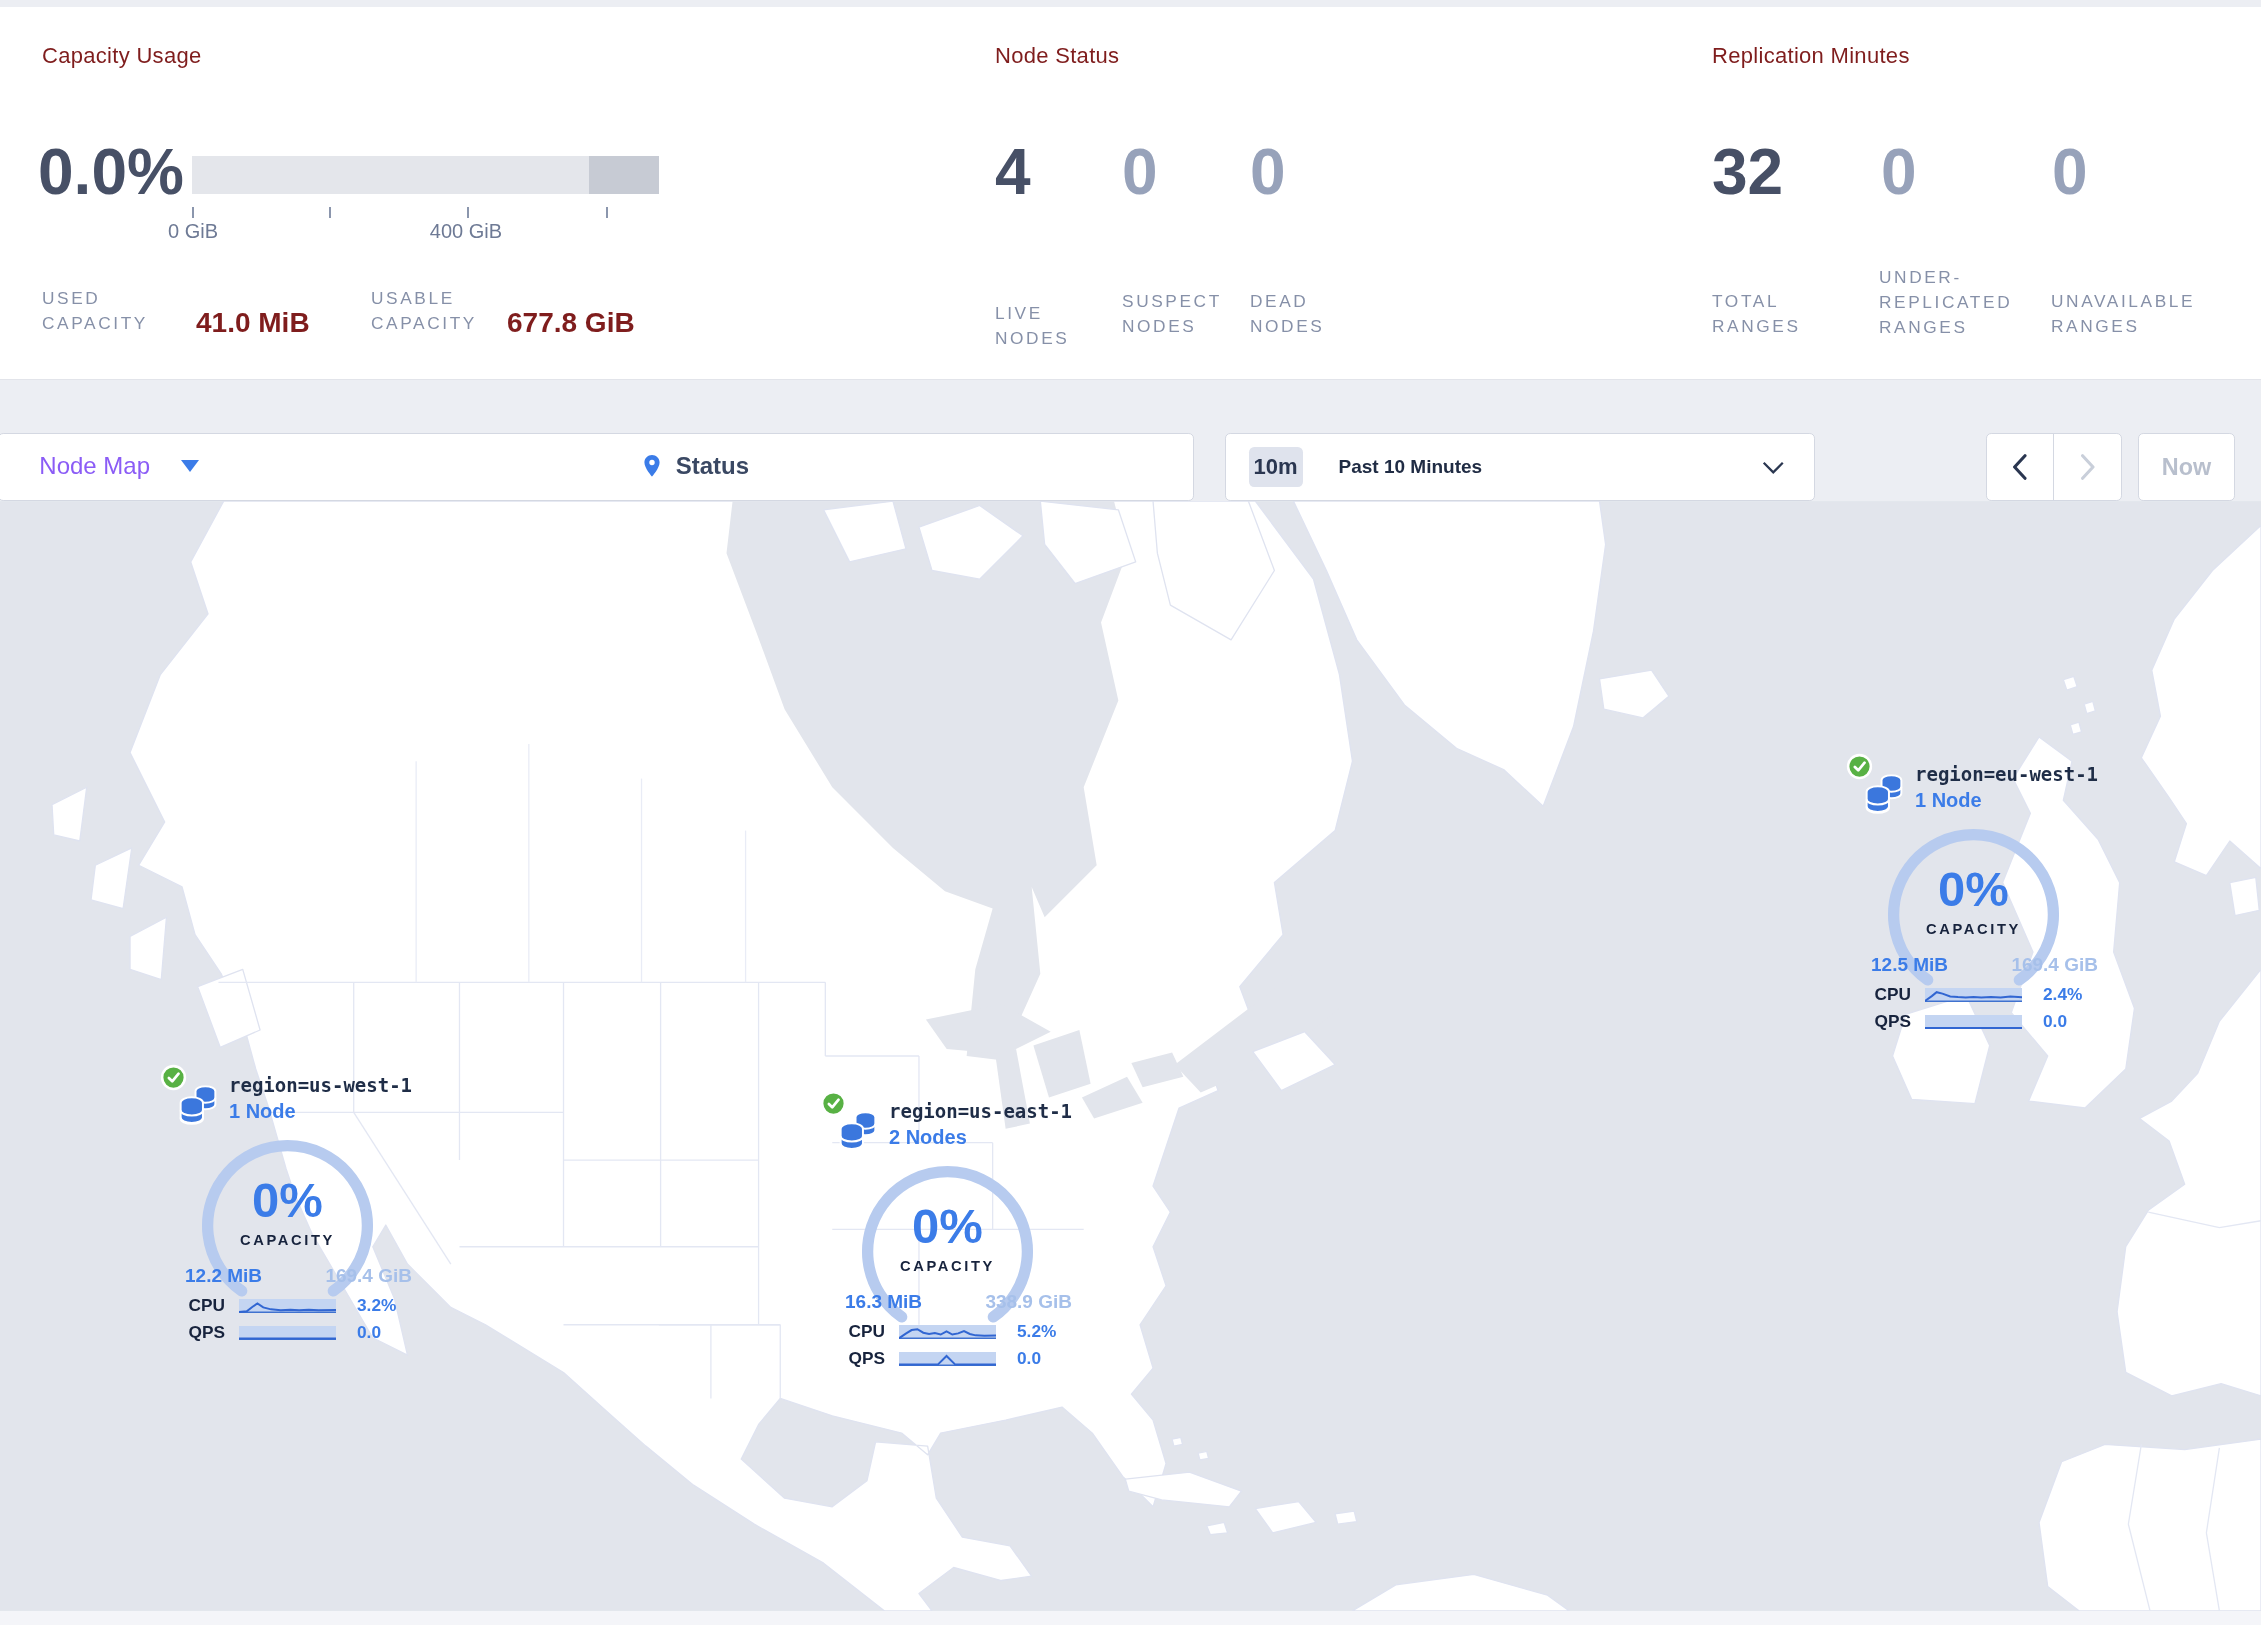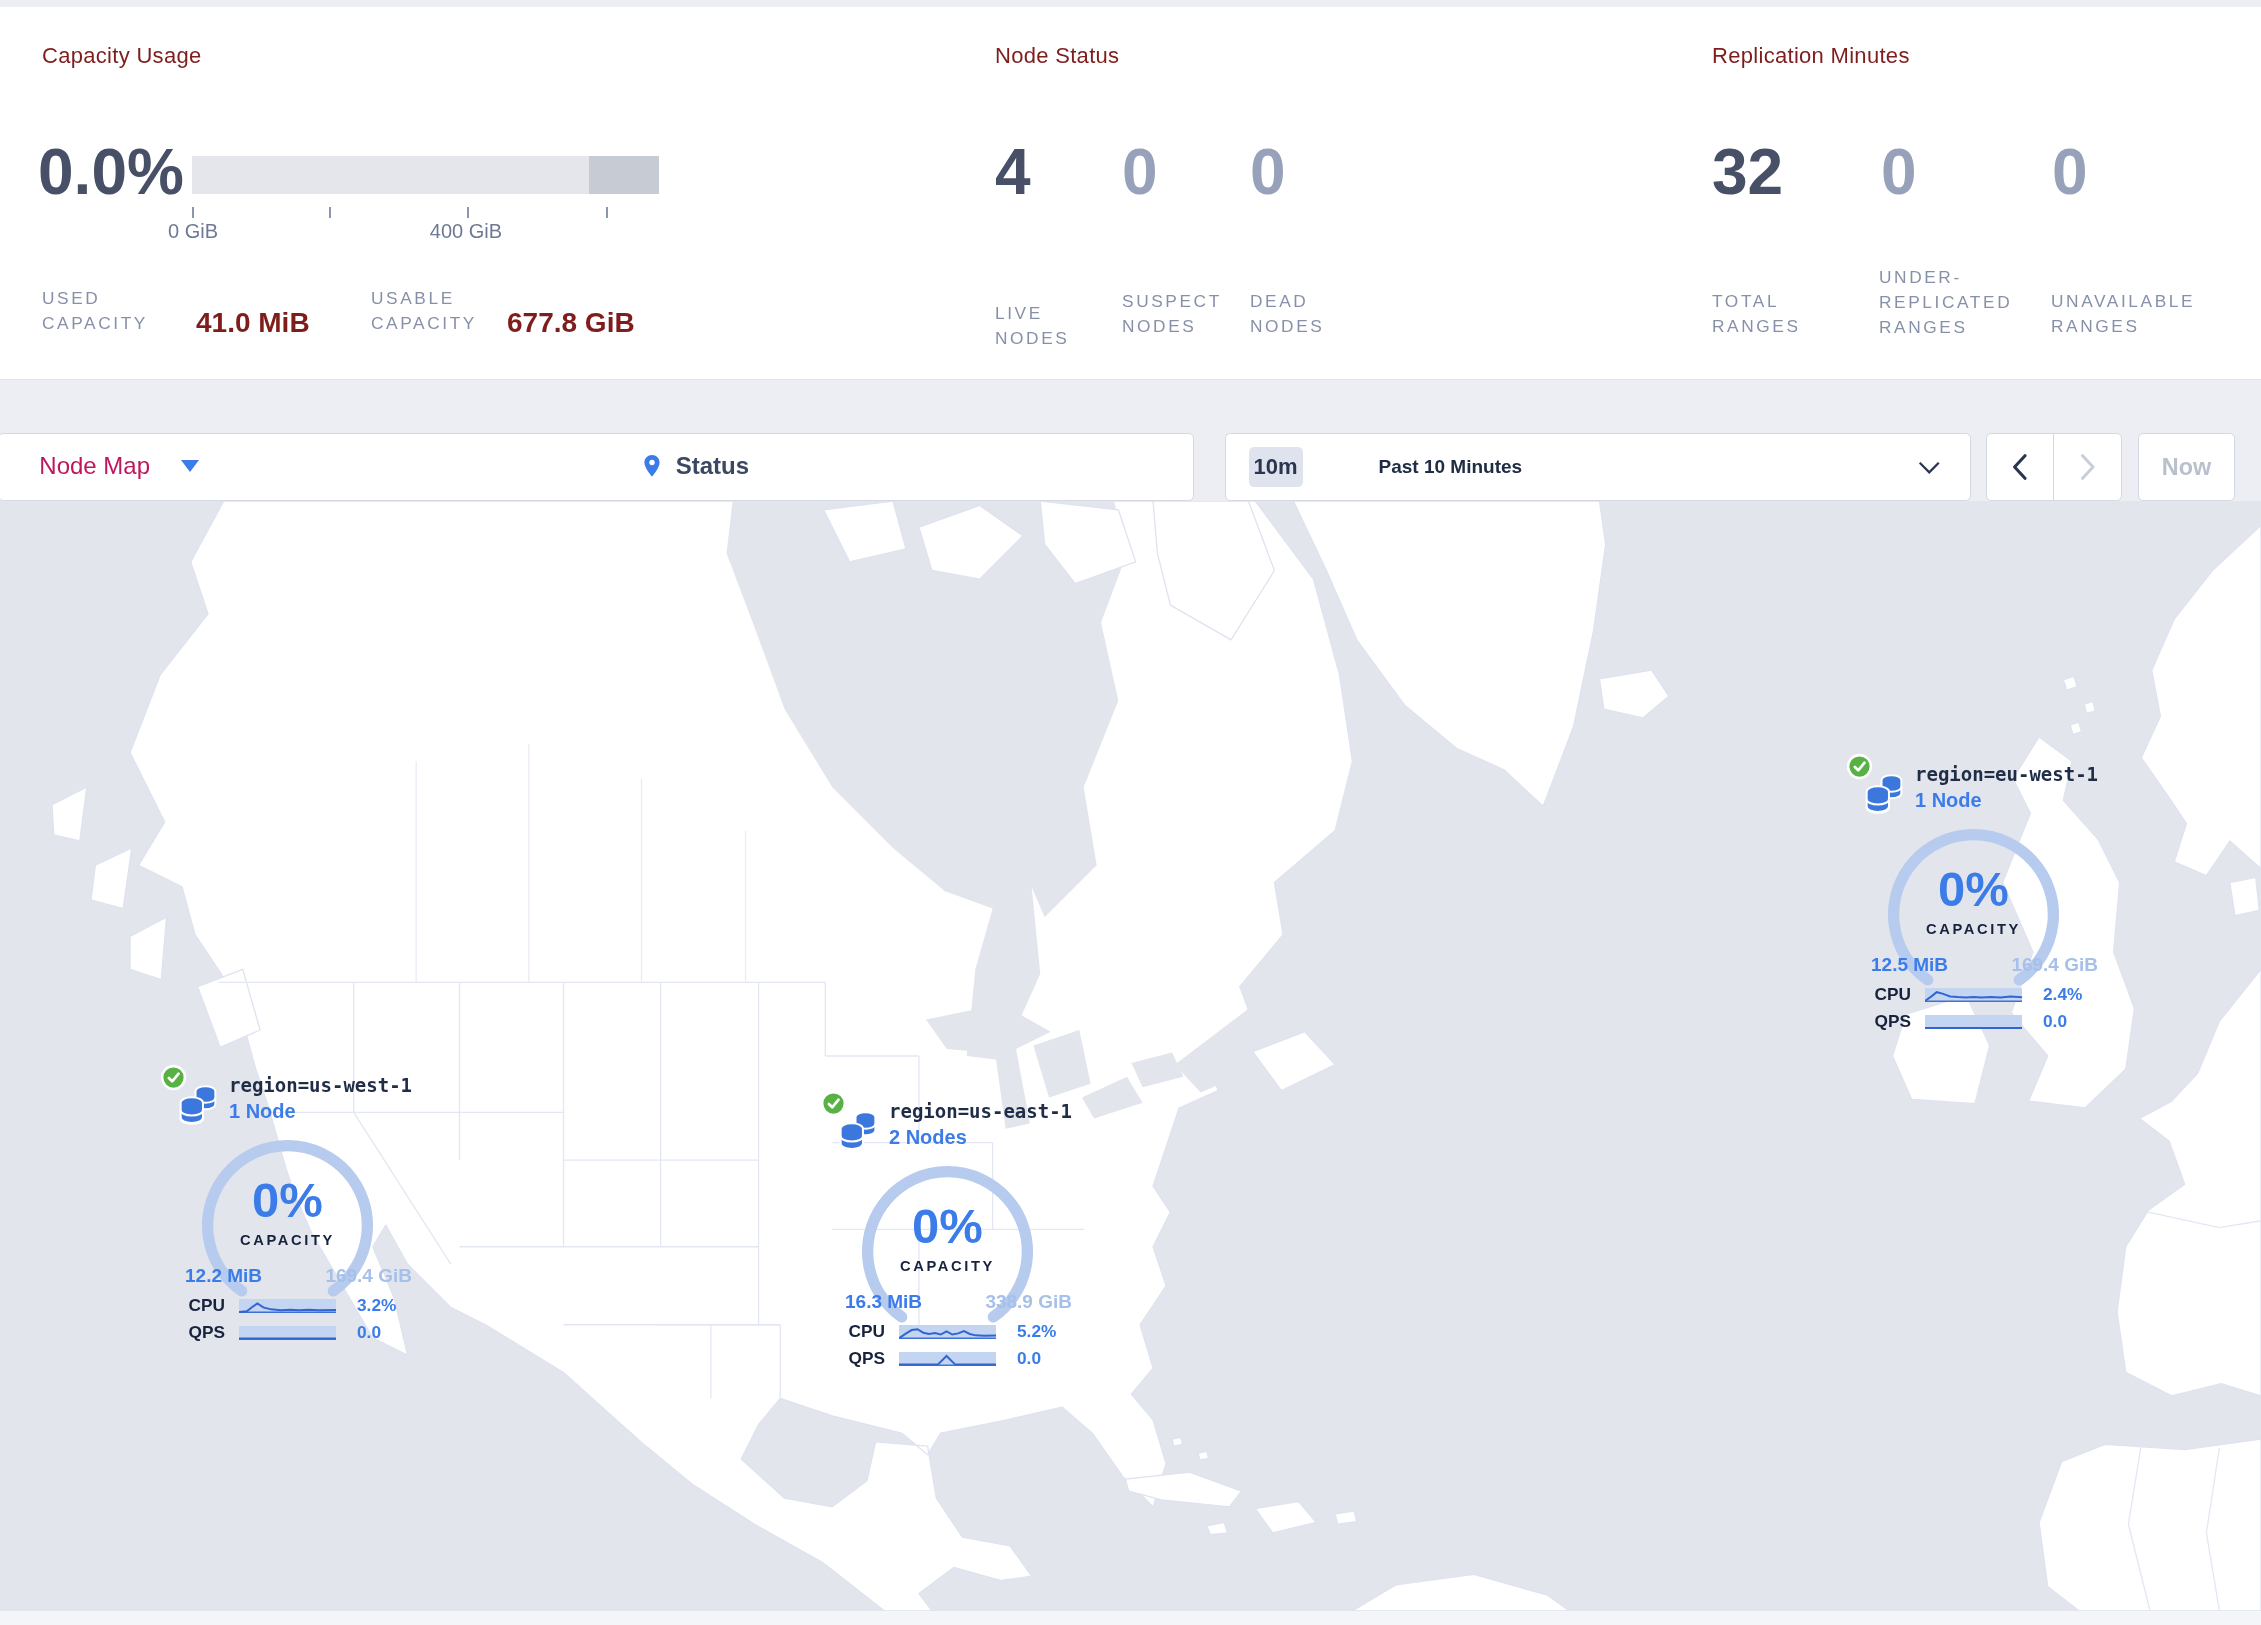--- a/index.html
+++ b/index.html
@@ -20,25 +20,25 @@
   .cap-bar{position:absolute;left:192px;top:149px;width:467px;height:38px;background:#e4e6eb;}
   .cap-bar .dark-seg{position:absolute;right:0;top:0;height:100%;background:#c7cbd4;}
   .cap-ticks{position:absolute;left:192px;top:200px;width:467px;height:11.3px;}
   .cap-ticks i{position:absolute;top:0;width:1.7px;height:11.3px;background:#8b96ad;}
   .tick-label{position:absolute;top:213px;font-size:20px;color:#6e7a95;transform:translateX(-50%);white-space:nowrap;}
 
   
   .tbox{position:absolute;top:433px;height:68px;background:#fff;border:1.7px solid #d4d8e2;border-radius:5.2px;}
   .view-box{left:-1.7px;width:1196px;}
   .view-select{position:absolute;left:40px;top:0;height:64px;display:flex;align-items:center;gap:31px;cursor:pointer;}
-  .view-select .lbl{font-size:24px;font-weight:500;color:#be185d;}
+  .view-select .lbl{font-size:24px;font-weight:500;color:#8b5cf6;}
   .caret{width:0;height:0;border-left:9.5px solid transparent;border-right:9.5px solid transparent;border-top:12px solid #3b7ce8;}
   .breadcrumb{position:absolute;left:640px;top:0;height:64px;display:flex;align-items:center;gap:10.4px;}
   .breadcrumb .lbl{font-size:24px;font-weight:600;color:#3a4863;}
-  .time-box{left:1225px;width:746px;display:flex;align-items:center;cursor:pointer;gap:40px;}
+  .time-box{left:1225px;width:590px;display:flex;align-items:center;cursor:pointer;}
   .time-badge{margin-left:22.5px;width:54px;height:40px;border-radius:5.2px;background:#dfe3ed;
               display:flex;align-items:center;justify-content:center;font-size:22px;font-weight:700;color:#2a3650;}
   .time-label{margin-left:36px;font-size:19px;font-weight:600;color:#202c44;}
   .time-chevron{position:absolute;right:29.5px;top:27px;}
   .arrow-group{left:1986px;width:136px;display:flex;}
   .arrow-btn{width:50%;height:100%;display:flex;align-items:center;justify-content:center;cursor:pointer;}
   .arrow-btn:first-child{border-right:1.7px solid #d4d8e2;}
   .now-btn{left:2138px;width:97px;display:flex;align-items:center;justify-content:center;
            font-size:23.4px;font-weight:600;color:#b8bfcd;cursor:pointer;}
 

